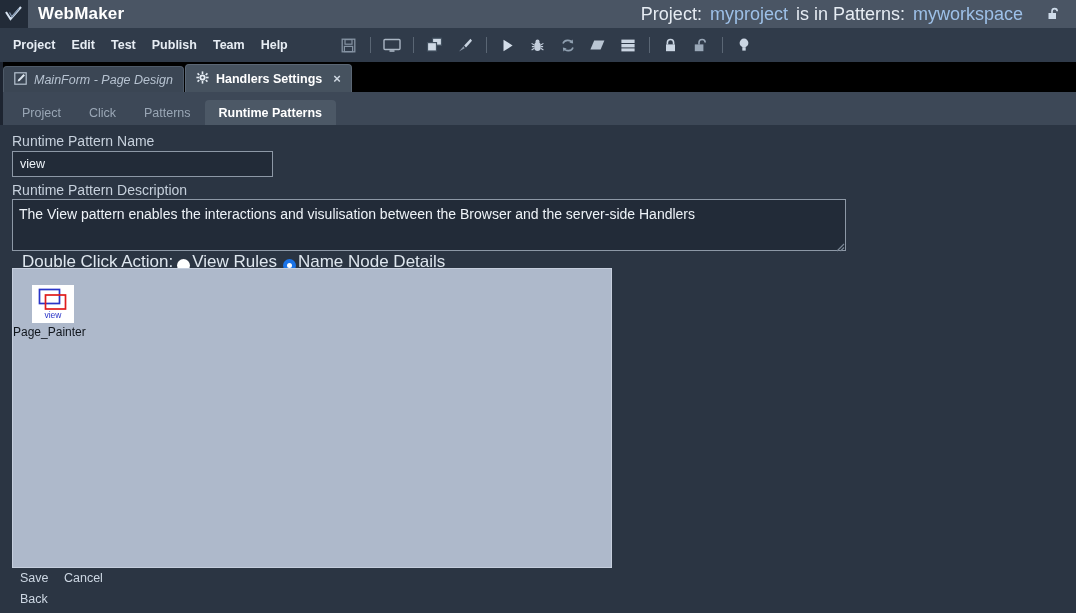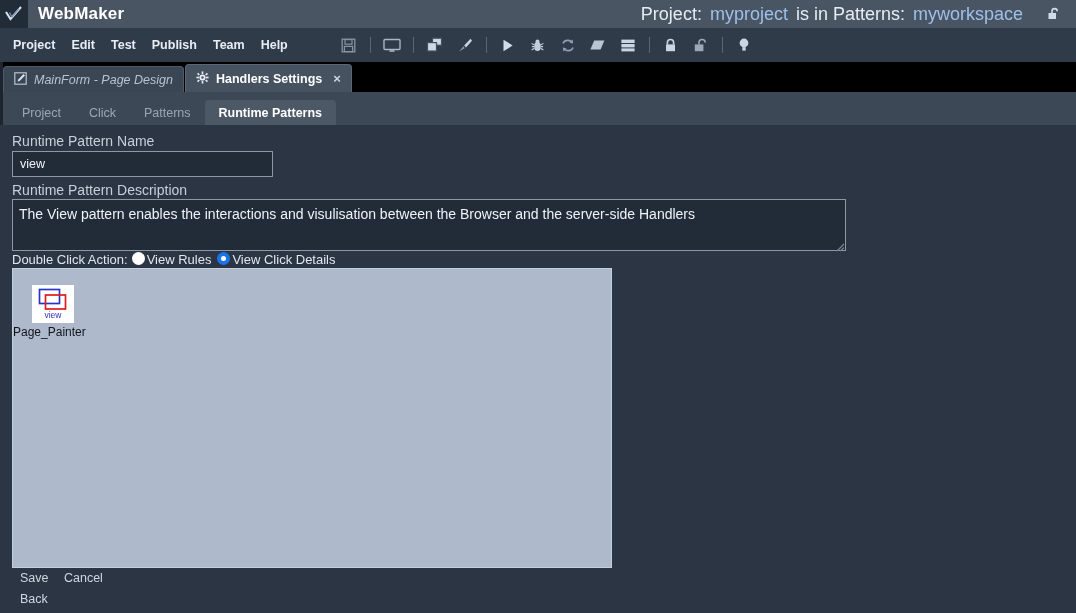--- a/index.html
+++ b/index.html
@@ -215,24 +215,25 @@
   .resize-grip {
     position: absolute;
     width: 12px; height: 12px;
     pointer-events: none;
   }
 
   
   .radio-row {
     position: absolute;
     display: flex;
-    align-items: flex-start;
-    font-size: 13px;
+    align-items: flex-end;
+    font-size: 17px;
     color: #dfe7ef;
     white-space: nowrap;
+    margin-left: 10px;
   }
   .radio-row .lbl-title { color: #dfe7ef; margin-right: 4px; }
   .radio {
     width: 13px; height: 13px;
     border-radius: 50%;
     display: inline-block;
     position: relative;
     flex: 0 0 auto;
     margin-right: 2px;
   }
@@ -473,21 +474,21 @@
       <svg width="12" height="12" viewBox="0 0 12 12">
         <path d="M11 4 L4 11 M11 7.5 L7.5 11" stroke="#7b8796" stroke-width="1.1" fill="none"></path>
       </svg>
     </span>
 
     <div class="radio-row" style="left:12px; top:127px;">
       <span class="lbl-title">Double Click Action:</span>
       <span class="radio off"></span>
       <span class="radio-label">View Rules</span>
       <span class="radio on"></span>
-      <span class="radio-label">View Click Details</span>
+      <span class="radio-label">Name Node Details</span>
     </div>
 
     <div class="canvas" style="left:12px; top:143px; width:600px; height:300px;">
 
       <div class="node" style="left:0px; top:16px;">
         <span class="node-icon">
           <svg width="42" height="38" viewBox="0 0 42 38">
             <rect x="0" y="0" width="42" height="38" fill="#ffffff"></rect>
             <rect x="7.5" y="4.5" width="20" height="14" fill="none" stroke="#2a35c8" stroke-width="1.7"></rect>
             <rect x="13.5" y="10" width="20" height="14" fill="none" stroke="#e01b1b" stroke-width="1.7"></rect>

